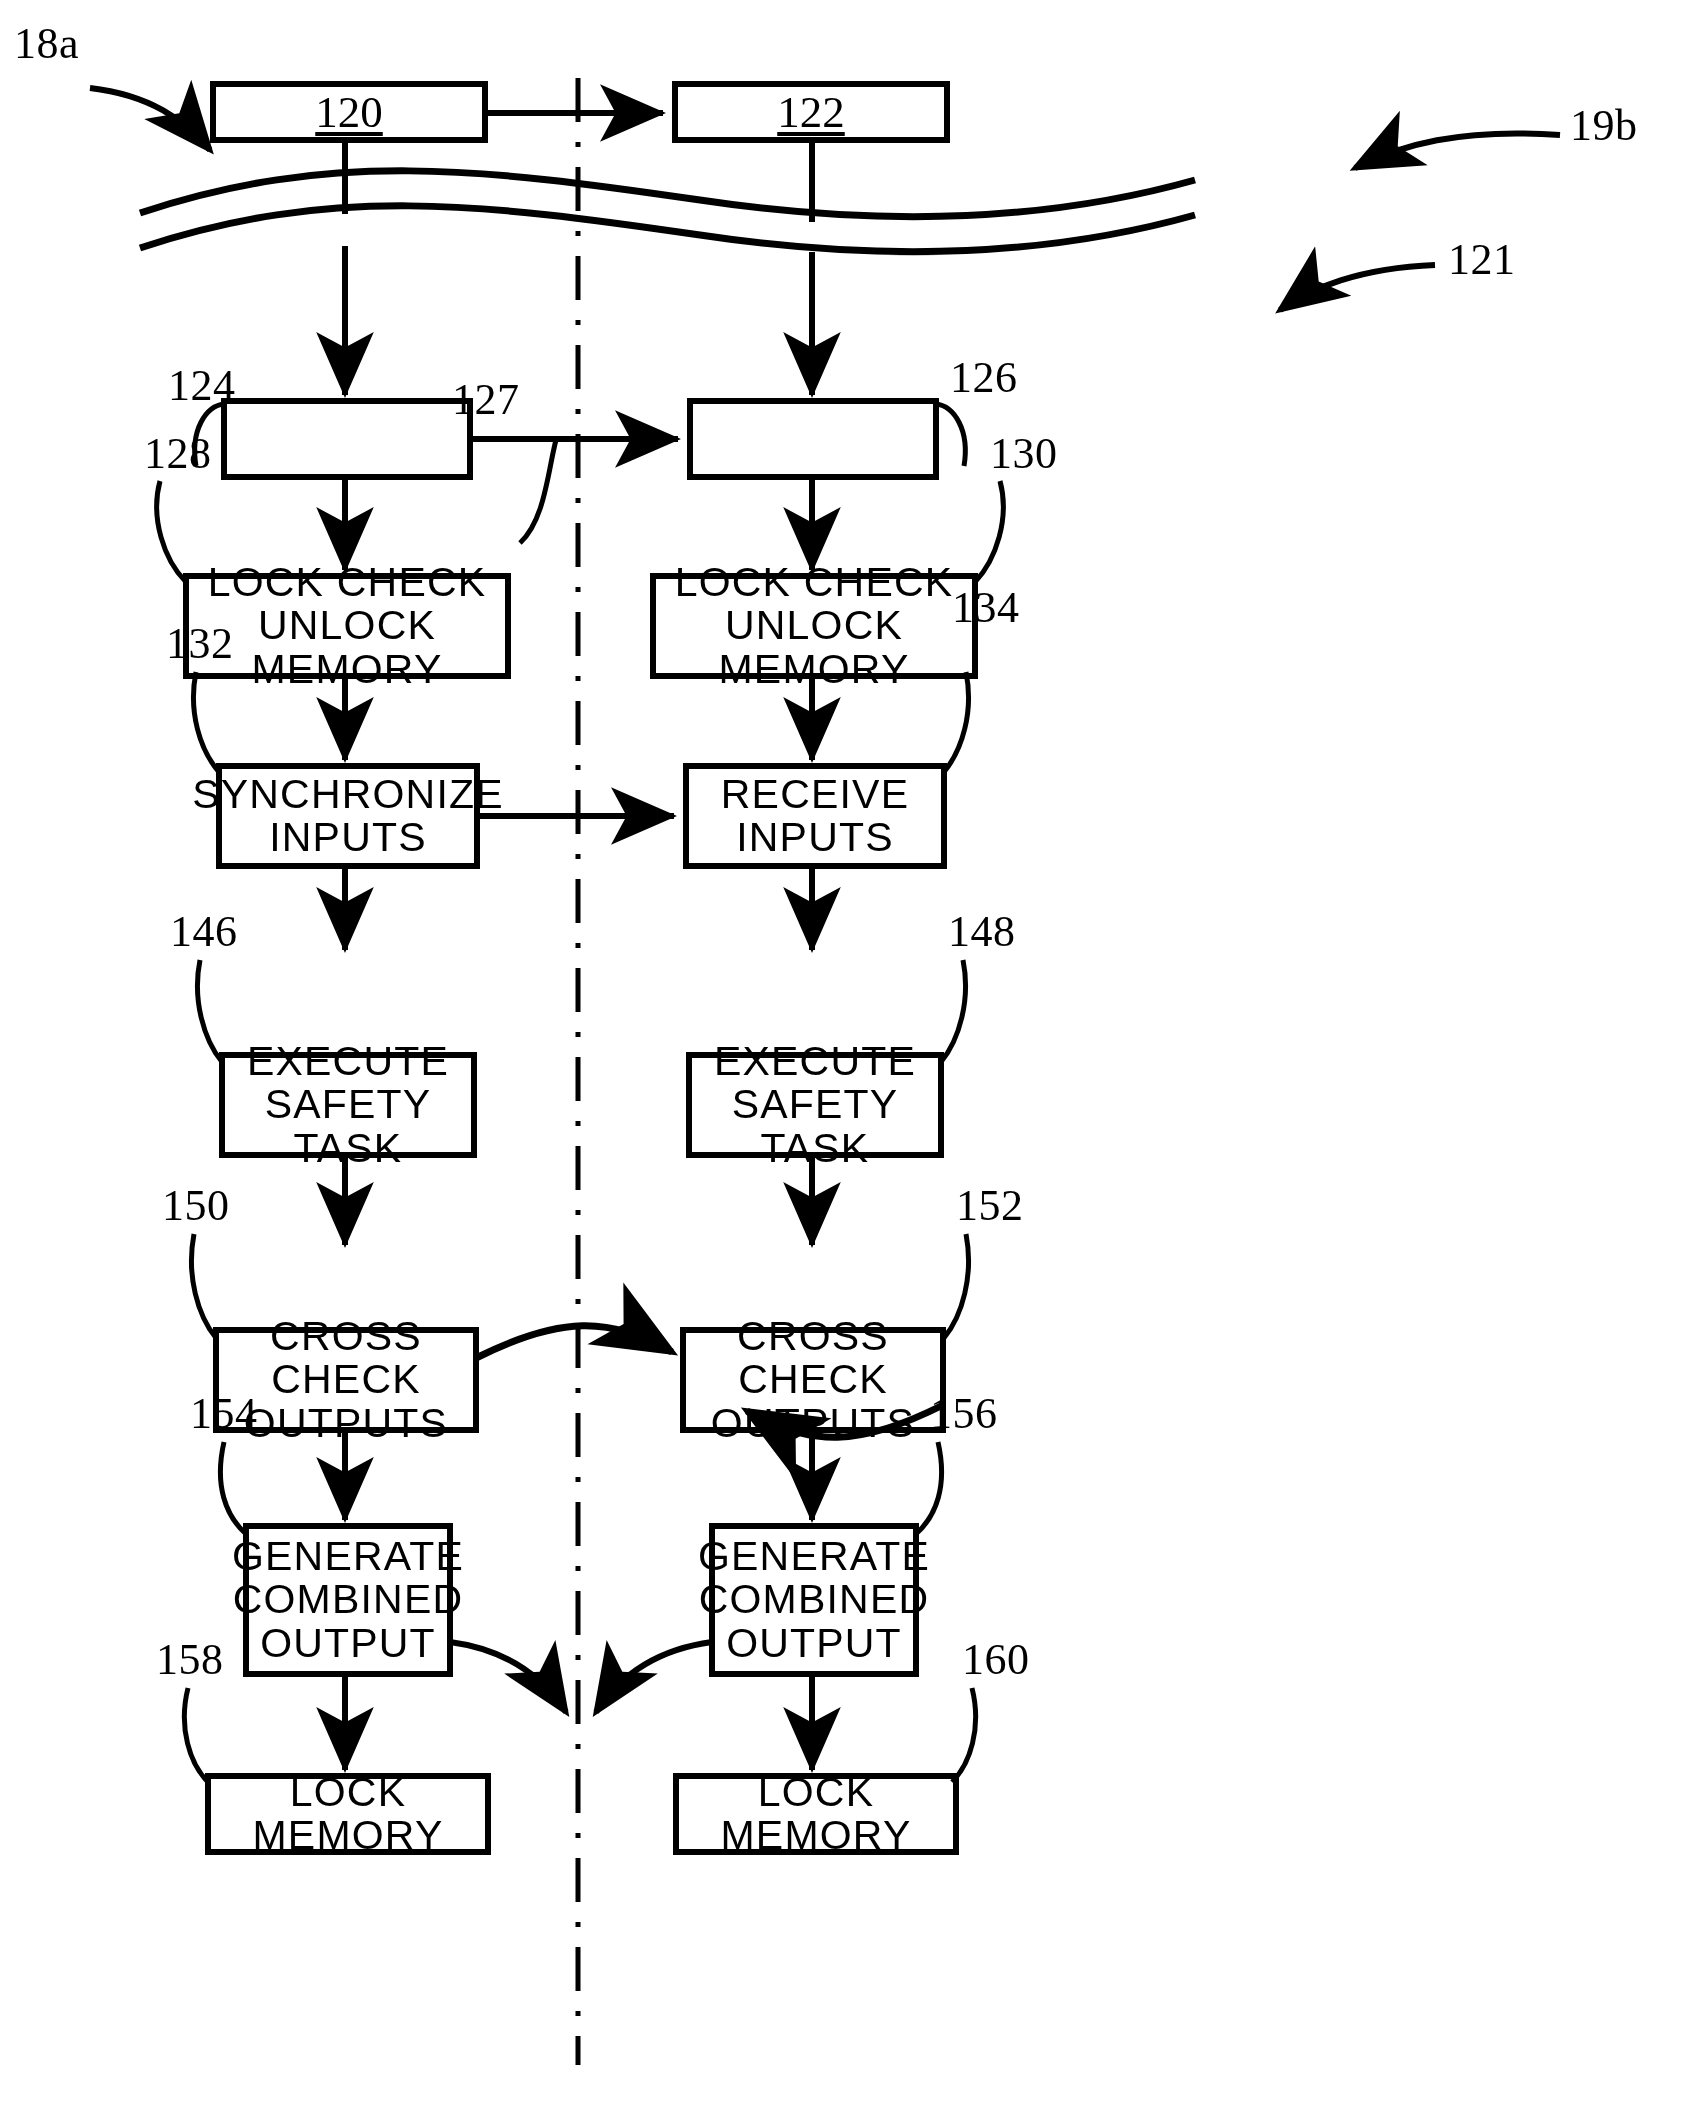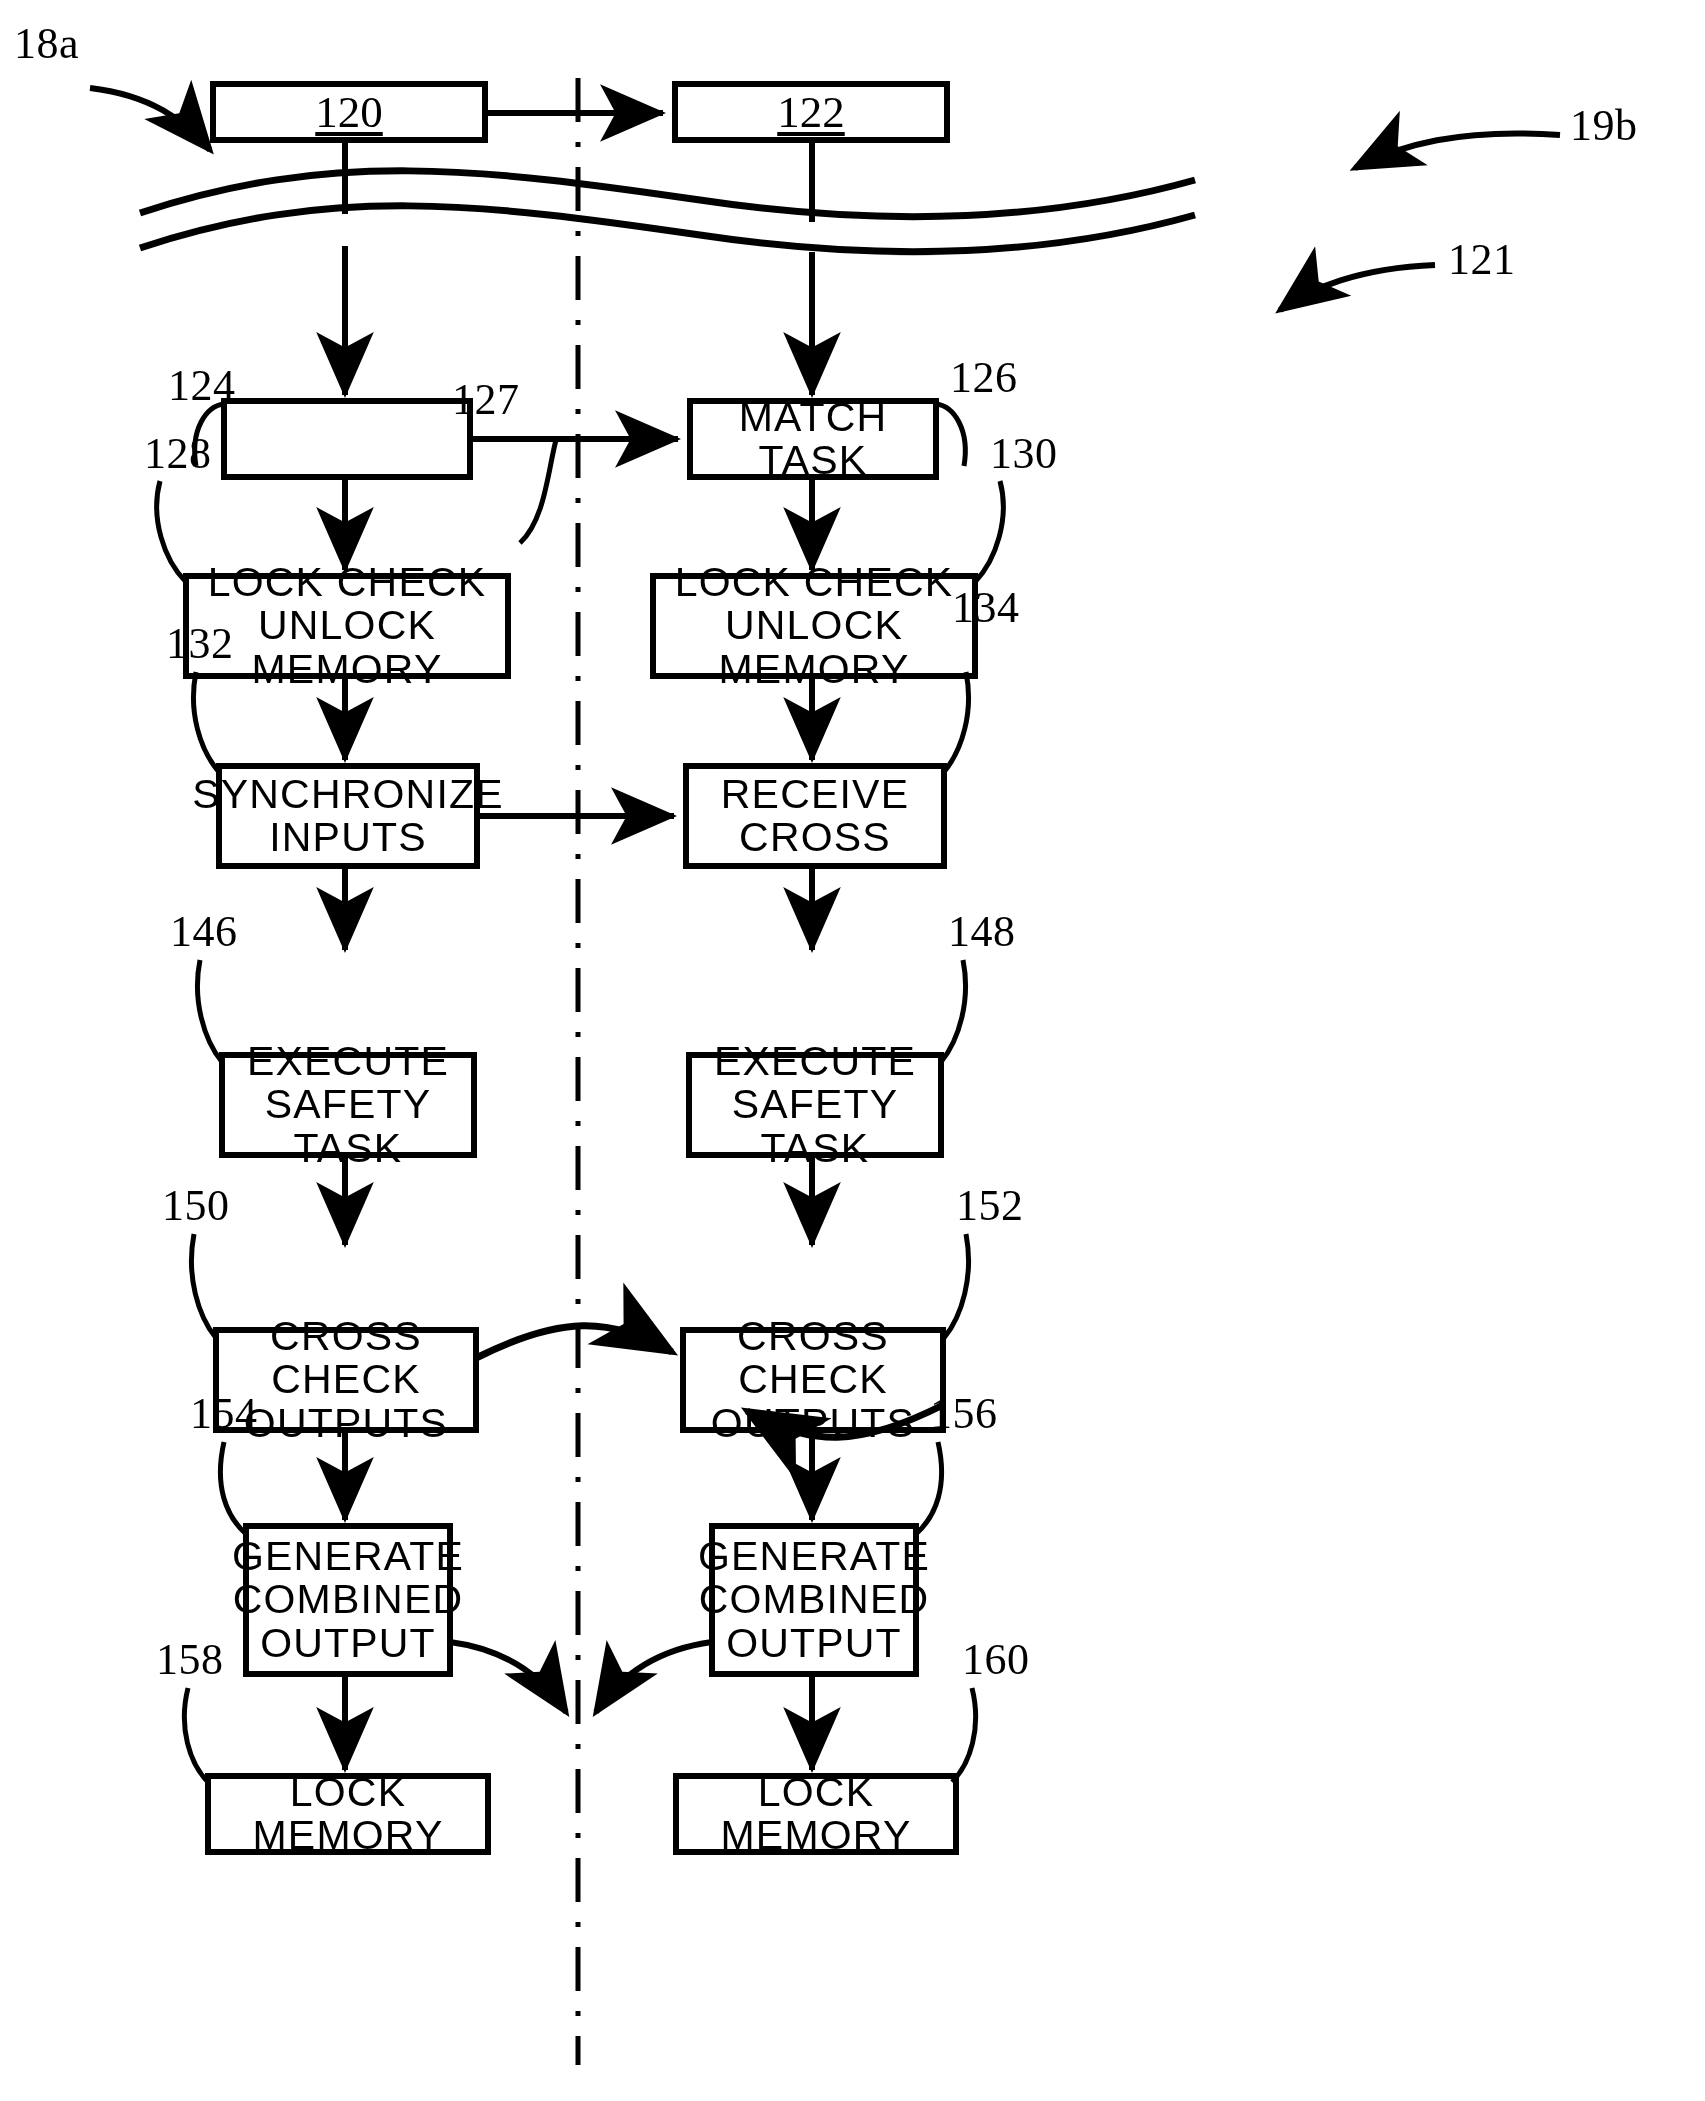--- a/index.html
+++ b/index.html
@@ -136,25 +136,24 @@
 INPUTS</div>
   <div class="boxlabel" style="left:222px;top:1055px;width:252px;height:100px;">EXECUTE
 SAFETY TASK</div>
   <div class="boxlabel" style="left:216px;top:1330px;width:260px;height:100px;">CROSS CHECK
 OUTPUTS</div>
   <div class="boxlabel" style="left:246px;top:1526px;width:204px;height:148px;">GENERATE
 COMBINED
 OUTPUT</div>
   <div class="boxlabel" style="left:208px;top:1776px;width:280px;height:76px;">LOCK MEMORY</div>
 
-  <div class="boxlabel" style="left:690px;top:401px;width:246px;height:76px;">MATCH TASK</div>
   <div class="boxlabel" style="left:653px;top:576px;width:322px;height:100px;">LOCK CHECK
 UNLOCK MEMORY</div>
   <div class="boxlabel" style="left:686px;top:766px;width:258px;height:100px;">RECEIVE
-CROSS</div>
+INPUTS</div>
   <div class="boxlabel" style="left:689px;top:1055px;width:252px;height:100px;">EXECUTE
 SAFETY TASK</div>
   <div class="boxlabel" style="left:683px;top:1330px;width:260px;height:100px;">CROSS CHECK
 OUTPUTS</div>
   <div class="boxlabel" style="left:712px;top:1526px;width:204px;height:148px;">GENERATE
 COMBINED
 OUTPUT</div>
   <div class="boxlabel" style="left:676px;top:1776px;width:280px;height:76px;">LOCK MEMORY</div>
 
   <div class="reflabel" style="left:168px;top:352px;margin-top:8px;">124</div>

